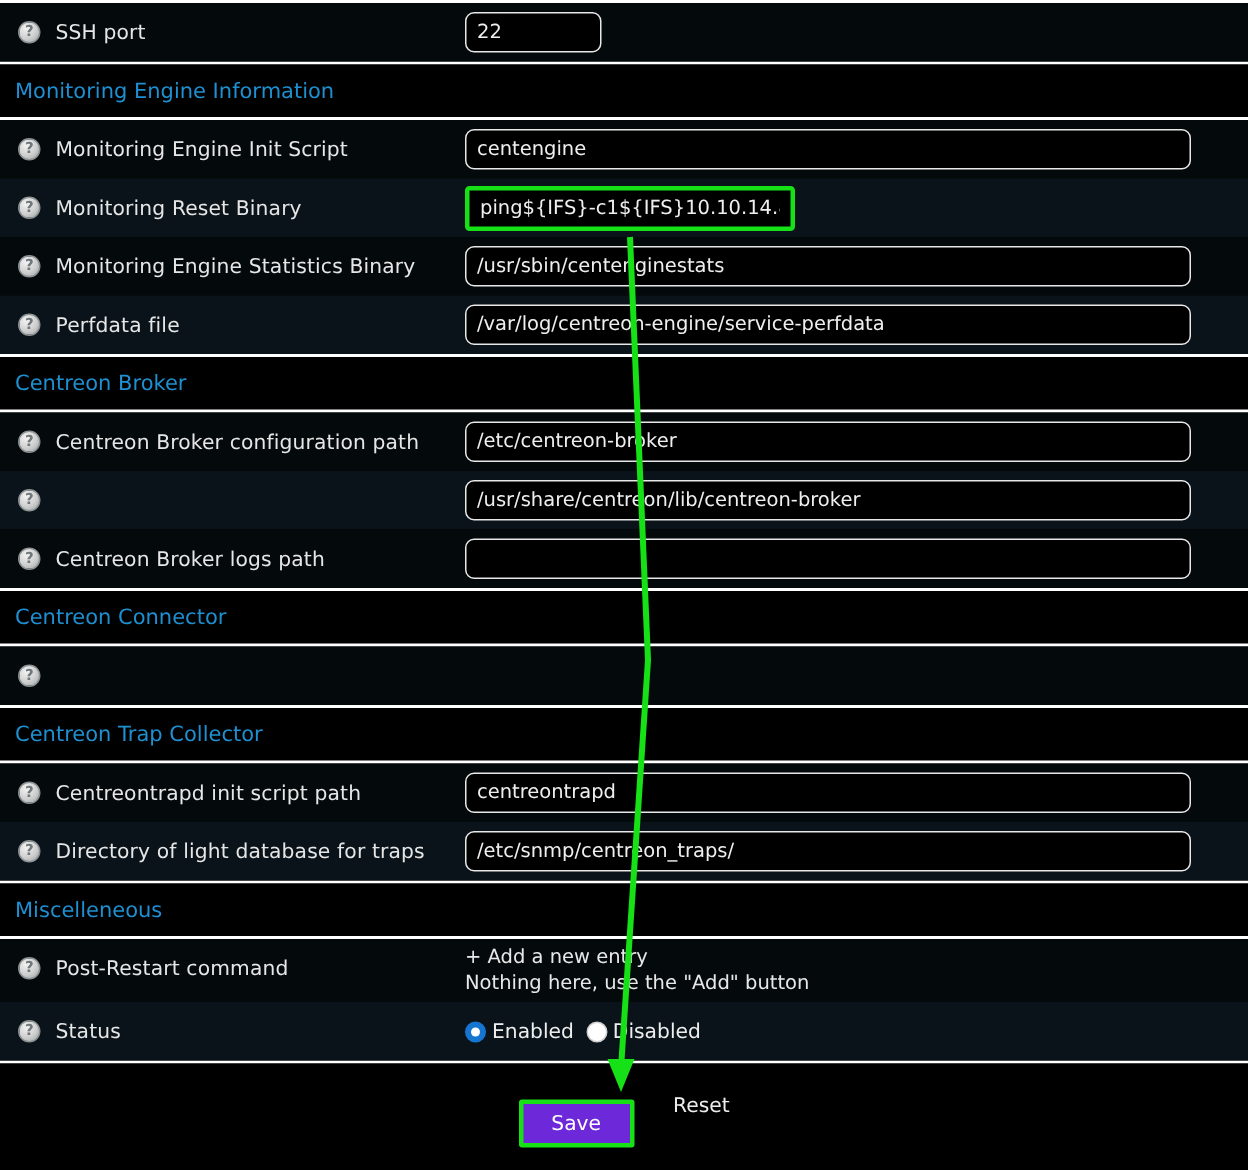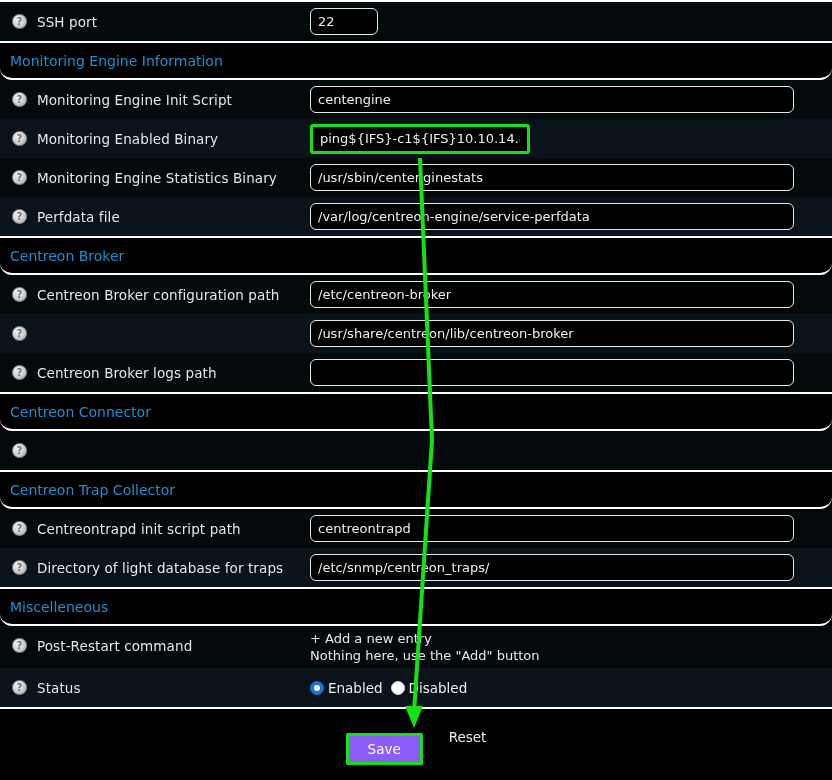--- a/index.html
+++ b/index.html
@@ -62,21 +62,20 @@
   }
 
   
   .section {
     background: #000000;
     border-bottom: 2px solid #ffffff;
     height: 37px;
     display: flex;
     align-items: center;
     padding-left: 10px;
-    border-radius: 12px;
   }
   .section-title {
     color: #1e90d2;
     font-size: 14px;
   }
 
   .divider { height: 2px; background: #ffffff; width: 100%; }
 
   
   .tf {
@@ -84,21 +83,21 @@
     background: #000000;
     border: 1px solid #e8e8e8;
     border-radius: 6px;
     color: #efefef;
     font-family: "DejaVu Sans", "Liberation Sans", sans-serif;
     font-size: 13px;
     padding: 0 7px;
     outline: none;
     width: 484px;
   }
-  .tf.narrow { width: 68px; }
+  .tf.narrow { width: 91px; }
   .tf.hl {
     border: 3px solid #16e116;
     border-radius: 3px;
     height: 30px;
     width: 220px;
   }
 
   
   .addblock {
     display: flex;
@@ -126,21 +125,21 @@
   
   .footer {
     height: 55px;
     background: #000000;
     display: flex;
     align-items: center;
     justify-content: center;
     gap: 26px;
   }
   .save-btn {
-    background: #8b5cf6;
+    background: #6d28d9;
     border: 3px solid #16e116;
     color: #ffffff;
     font-size: 13.5px;
     font-family: "DejaVu Sans", "Liberation Sans", sans-serif;
     padding: 5px 19px;
     border-radius: 2px;
     cursor: pointer;
     margin-top: 25px;
   }
   .reset-btn {
@@ -190,21 +189,21 @@
       <span class="label-text">Monitoring Engine Init Script</span>
     </div>
     <div class="row-field">
       <input class="tf" type="text" value="centengine" style="">
     </div>
   </div>
 
   <div class="row light">
     <div class="row-label">
       <span class="help-icon">?</span>
-      <span class="label-text">Monitoring Enabled Binary</span>
+      <span class="label-text">Monitoring Reset Binary</span>
     </div>
     <div class="row-field">
       <input class="tf hl" type="text" value="ping${IFS}-c1${IFS}10.10.14.8" style="">
     </div>
   </div>
 
   <div class="row dark">
     <div class="row-label">
       <span class="help-icon">?</span>
       <span class="label-text">Monitoring Engine Statistics Binary</span>

